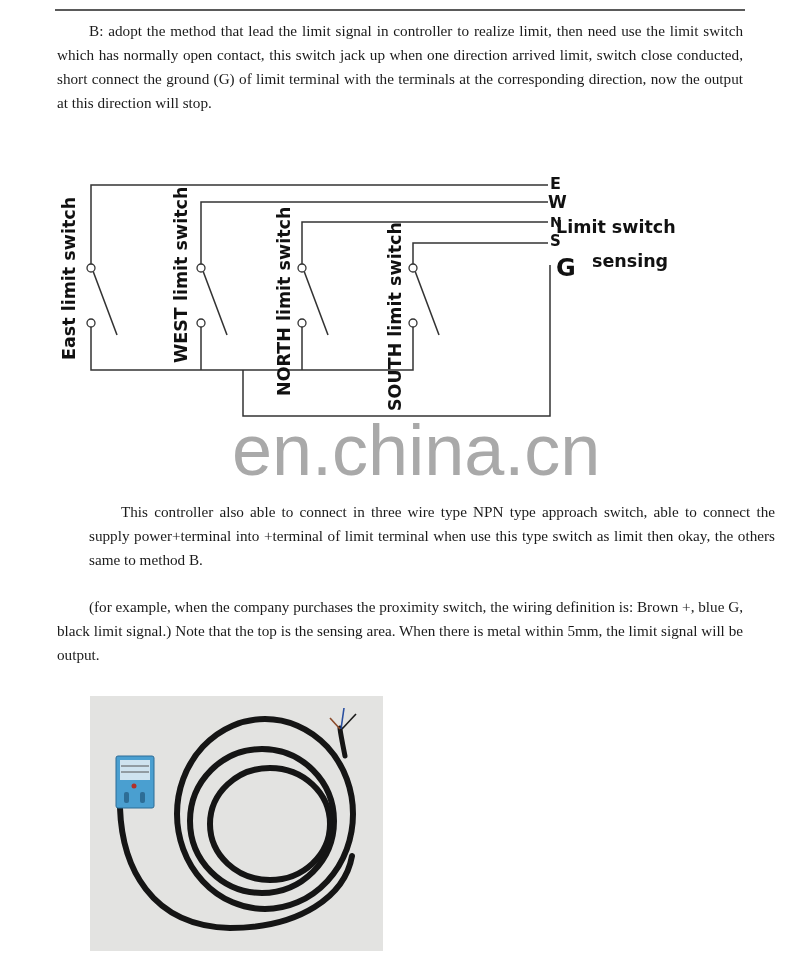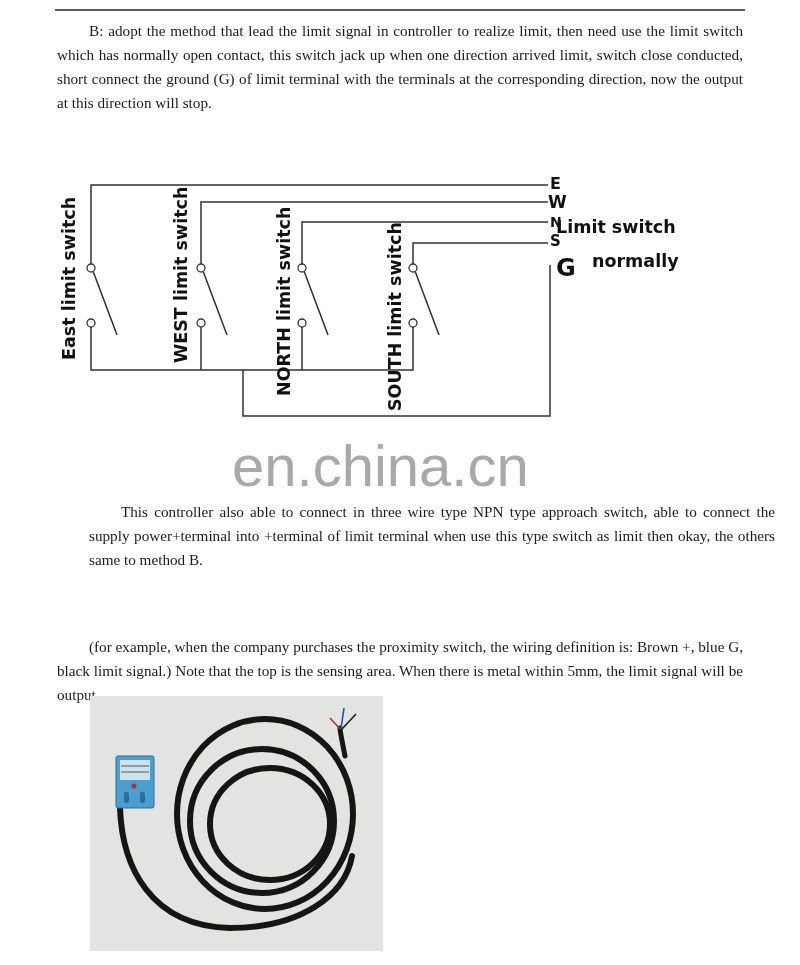--- a/index.html
+++ b/index.html
@@ -2,27 +2,27 @@
 <html><head>
 <meta charset="utf-8">
 <style>
   html, body { margin: 0; padding: 0; background: #ffffff; }
   body { width: 800px; height: 965px; position: relative; overflow: hidden; font-family: "Liberation Serif", serif; color: #1a1a1a; }
   .rule { position: absolute; left: 55px; top: 9px; width: 690px; height: 2px; background: #5a5a5a; }
   .para { position: absolute; left: 57px; width: 686px; font-size: 15.2px; line-height: 24px; text-align: justify; text-align-last: left; margin: 0; }
   .para .indent { display: inline-block; width: 32px; }
   #p1 { top: 19px; }
   #p2 { top: 500px; margin-left: 32px; }
-  #p3 { top: 595px; margin-top: 40px; }
+  #p3 { top: 595px; }
   .diagram { position: absolute; left: 0; top: 0; width: 800px; height: 500px; }
   .diagram svg { position: absolute; left: 0; top: 0; }
   .vlabel { position: absolute; font-family: "DejaVu Sans", sans-serif; font-weight: bold; font-size: 17.5px; color: #111; white-space: nowrap; transform-origin: 0 0; transform: rotate(-90deg); }
   .tlabel { position: absolute; font-family: "DejaVu Sans", sans-serif; font-weight: bold; color: #111; line-height: 1; }
   .legend { position: absolute; font-family: "DejaVu Sans", sans-serif; font-weight: bold; font-size: 17.5px; color: #111; line-height: 1; white-space: nowrap; }
-  .watermark { position: absolute; left: 232px; top: 437px; font-family: "Liberation Sans", sans-serif; font-size: 58px; color: #a9a9a9; letter-spacing: 0px; line-height: 1; text-align: right; }
+  .watermark { position: absolute; left: 232px; top: 414px; font-family: "Liberation Sans", sans-serif; font-size: 72px; color: #a9a9a9; letter-spacing: 0px; line-height: 1; text-align: right; }
   .photo { position: absolute; left: 90px; top: 696px; width: 293px; height: 255px; background: #e4e4e2; overflow: hidden; }
   .photo svg { position: absolute; left: 0; top: 0; }
 </style>
 </head>
 <body>
 
 <div class="rule"></div>
 
 <p class="para" id="p1"><span class="indent"></span><span>B: adopt the method that lead the limit signal in controller to realize limit, then need use the limit switch which has normally open contact, this switch jack up when one direction arrived limit, switch close conducted, short connect the ground (G) of limit terminal with the terminals at the corresponding direction, now the output at this direction will stop.</span></p>
 
@@ -66,21 +66,21 @@
   <span class="vlabel" style="left:274px; top:396px;">NORTH limit switch</span>
   <span class="vlabel" style="left:385px; top:411px;">SOUTH limit switch</span>
 
   <span class="tlabel" style="left:550px; top:176px; font-size:16px;">E</span>
   <span class="tlabel" style="left:548px; top:194px; font-size:17px;">W</span>
   <span class="tlabel" style="left:550px; top:215px; font-size:14px;">N</span>
   <span class="tlabel" style="left:550px; top:234px; font-size:15px;">S</span>
   <span class="tlabel" style="left:556px; top:256px; font-size:24px;">G</span>
 
   <span class="legend" style="left:556px; top:219px;">Limit switch</span>
-  <span class="legend" style="left:592px; top:253px;">normally</span>
+  <span class="legend" style="left:592px; top:253px;">sensing</span>
 </div>
 
 <div class="watermark">en.china.cn</div>
 
 <p class="para" id="p2"><span class="indent"></span><span>This controller also able to connect in three wire type NPN type approach switch, able to connect the supply power+terminal into +terminal of limit terminal when use this type switch as limit then okay, the others same to method B.</span></p>
 
 <p class="para" id="p3"><span class="indent"></span><span>(for example, when the company purchases the proximity switch, the wiring definition is: Brown +, blue G, black limit signal.) Note that the top is the sensing area. When there is metal within 5mm, the limit signal will be output.</span></p>
 
 <div class="photo">
   <svg width="293" height="255" viewBox="0 0 293 255">

